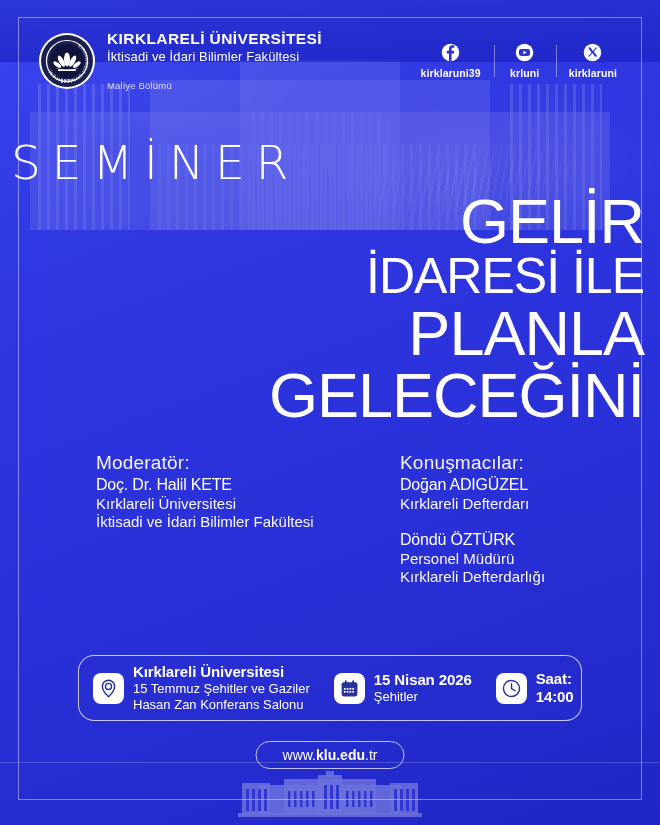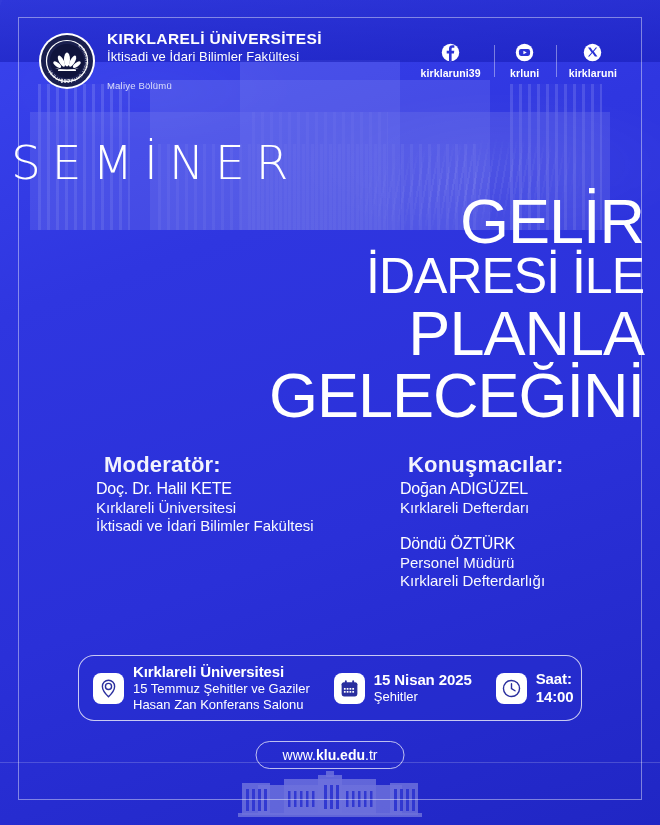--- a/index.html
+++ b/index.html
@@ -120,22 +120,22 @@
   .title .l1 { font-size:63px; }
   .title .l2 { font-size:50px; }
   .title .l3 { font-size:63px; }
   .title .l4 { font-size:63px; }
 
   
   .people { position:absolute; top:452px; left:0; right:0; color:#fff; }
   .col { position:absolute; }
   .col-mod { left:96px; width:290px; }
   .col-spk { left:400px; width:270px; }
-  .role { font-size:22px; font-weight:700; color:rgba(255,255,255,.94);
-          letter-spacing:.2px; margin-bottom:2px;margin-left:8px; }
+  .role { font-size:19px; font-weight:400; color:rgba(255,255,255,.94);
+          letter-spacing:.2px; margin-bottom:2px; }
   .pname { font-size:16px; font-weight:normal; letter-spacing:-.2px; line-height:1.18; }
   .porg  { font-size:15px; font-weight:400; line-height:1.2; color:rgba(255,255,255,.97); }
   .spk-gap { height:18px; }
 
   
   .infobar {
     position:absolute; left:78px; top:655px; width:504px; height:66px;
     border:1.5px solid rgba(255,255,255,.75);
     border-radius:16px;
     display:flex; align-items:center;
@@ -351,21 +351,21 @@
               <rect x="12" y="11.4" width="2" height="2"></rect>
                 <rect x="15.2" y="11.4" width="2" height="2"></rect>
               <rect x="5.6" y="14.8" width="2" height="2"></rect>
                 <rect x="8.8" y="14.8" width="2" height="2"></rect>
               <rect x="12" y="14.8" width="2" height="2"></rect>
                 <rect x="15.2" y="14.8" width="2" height="2"></rect>
             </g>
           </svg>
         </div>
         <div class="info-txt">
-          <div class="info-b">15 Nisan 2025</div>
+          <div class="info-b">15 Nisan 2026</div>
           <div class="info-s">Şehitler</div>
         </div>
       </div>
 
       <div class="vsep"></div>
 
       <div class="info-sec">
         <div class="sqic">
           <svg viewBox="0 0 24 24">
             <circle cx="12" cy="12" r="9.2" fill="none" stroke="#2a2f9e" stroke-width="1.6"></circle>

